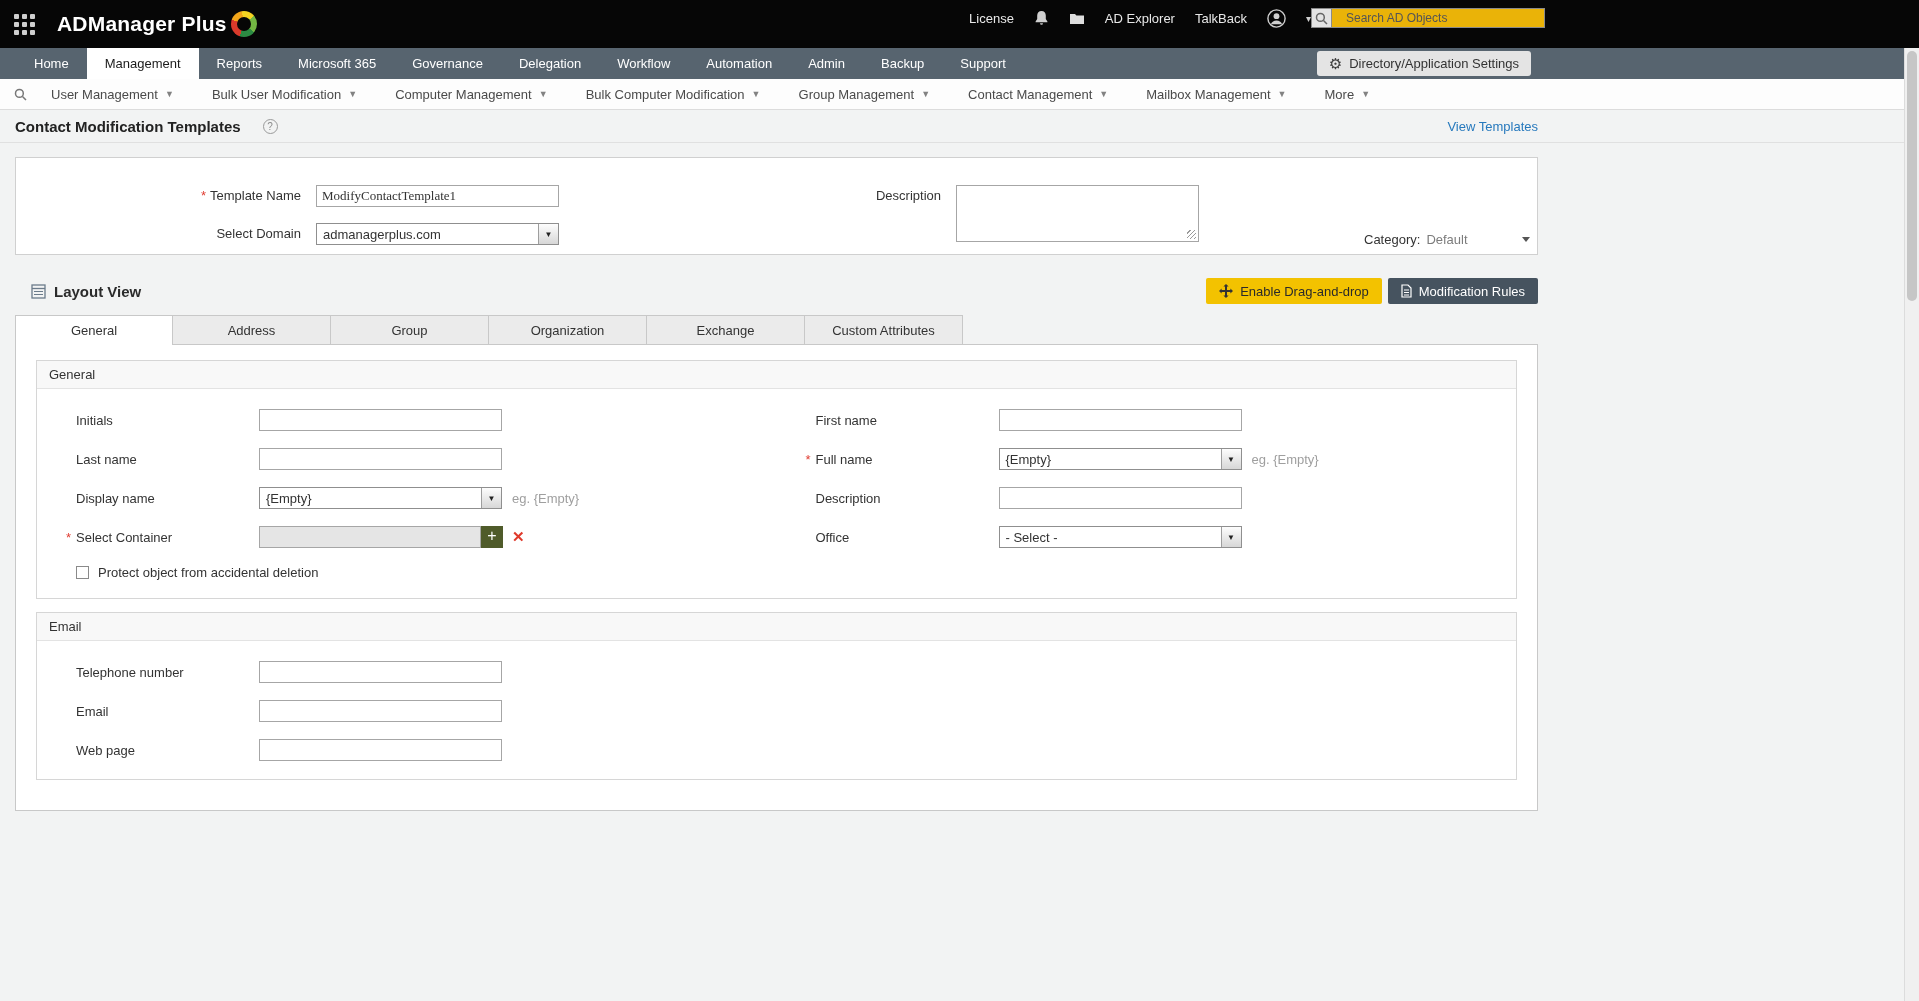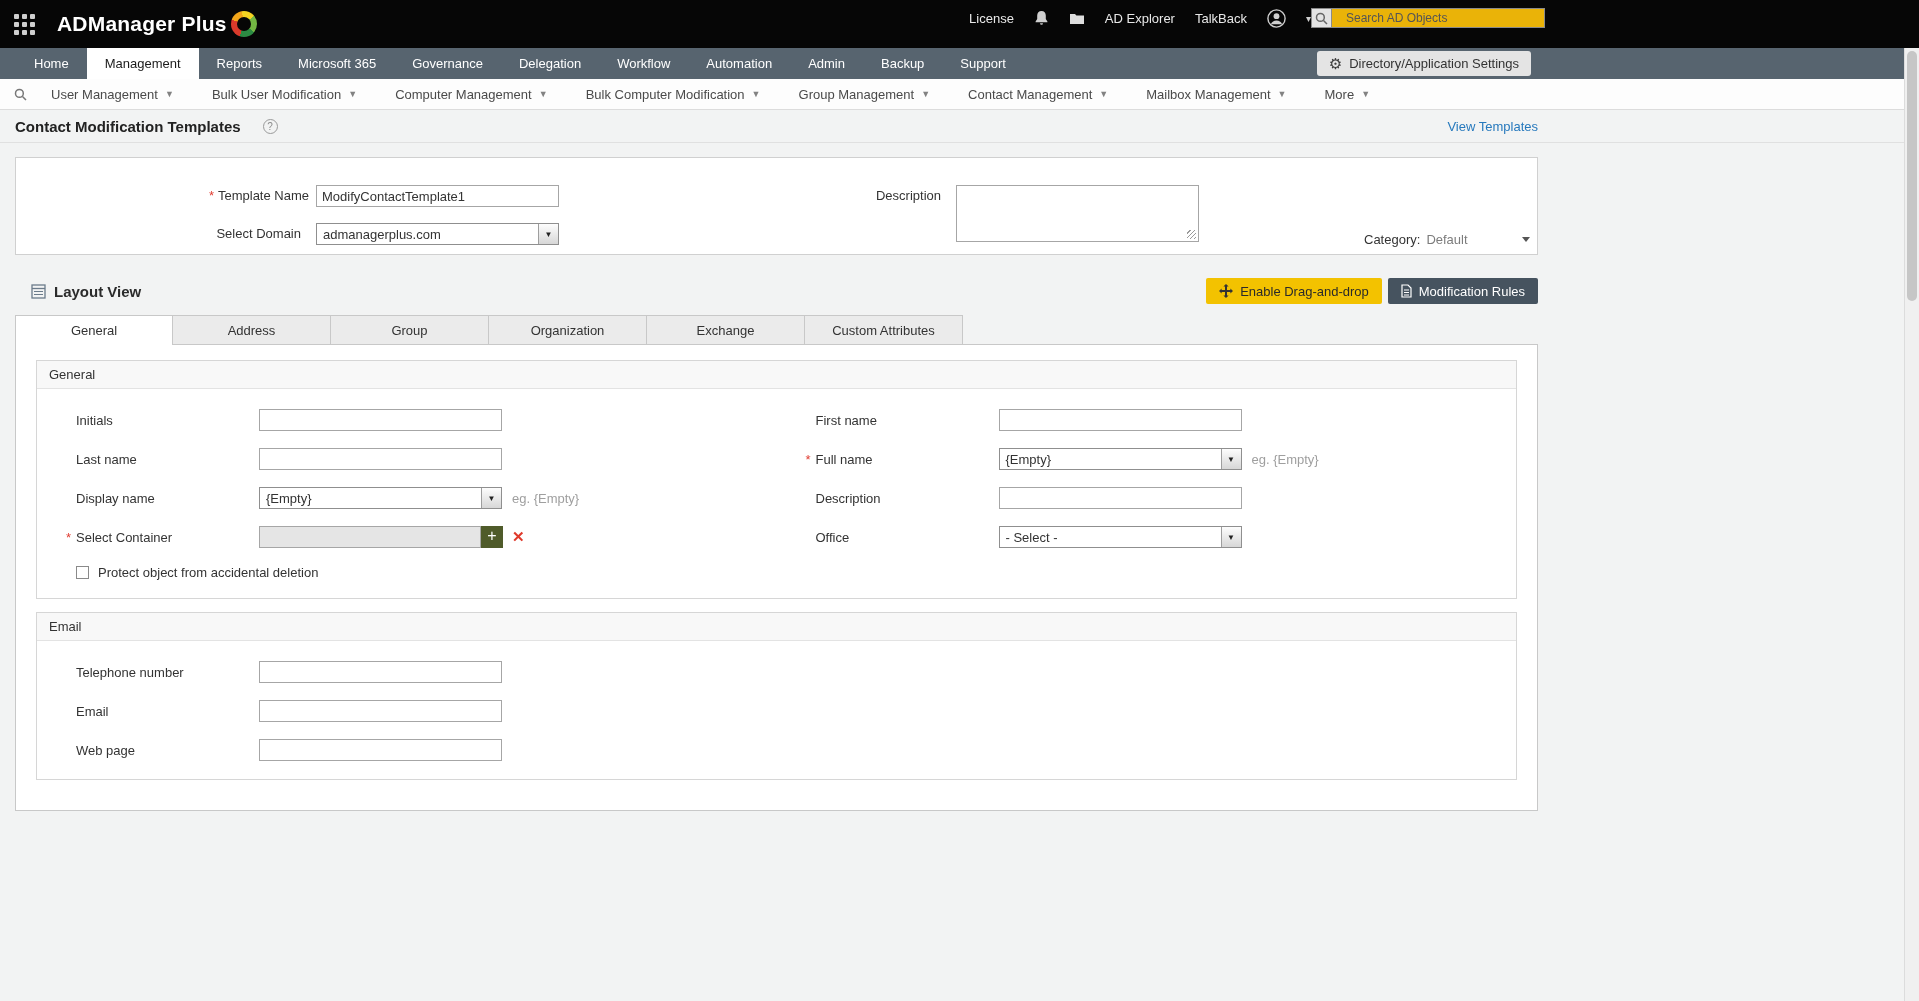--- a/index.html
+++ b/index.html
@@ -43,21 +43,21 @@
   .page-header { height:33px; border-bottom:1px solid #e0e0e0; background:#f2f3f3; position:relative; display:flex; align-items:center; padding-left:15px; }
   .page-title { font-size:15px; font-weight:bold; color:#222; }
   .help-circle { width:15px; height:15px; border:1px solid #9a9a9a; border-radius:50%; color:#8a8a8a; font-size:10px;
     display:flex; align-items:center; justify-content:center; margin-left:22px; cursor:pointer; }
   .view-templates { position:absolute; right:381px; color:#2779bd; cursor:pointer; }
   
   .content { width:1523px; margin-left:15px; }
   .tcard { position:relative; height:98px; background:#fff; border:1px solid #d0d0d0; margin-top:14px; }
   .tlabel { position:absolute; text-align:right; line-height:22px; color:#333; }
   .star { color:#e03c31; margin-right:4px; }
-  .txt { height:22px; border:1px solid #a6a6a6; padding:0 5px; font-family:Liberation Sans, sans-serif; font-size:13px; color:#333; background:#fff; outline:none; }
+  .txt { height:22px; border:1px solid #a6a6a6; padding:0 5px; font-family:Liberation Serif, serif; font-size:13px; color:#333; background:#fff; outline:none; }
   .sel { height:22px; border:1px solid #8f8f8f; background:#fff; display:flex; align-items:center; cursor:pointer; }
   .sel .val { flex:1; padding:0 6px; white-space:nowrap; overflow:hidden; }
   .sel .arrow { width:20px; height:100%; border-left:1px solid #9e9e9e; background:linear-gradient(#fdfdfd,#d7d7d7);
     display:flex; align-items:center; justify-content:center; font-size:8px; color:#222; }
   .ta-wrap { position:absolute; left:940px; top:27px; }
   .ta { width:243px; height:57px; border:1px solid #a6a6a6; resize:none; font-family:inherit; font-size:13px; outline:none; }
   .grip { position:absolute; right:3px; bottom:6px; width:9px; height:9px; cursor:nwse-resize;
     background:repeating-linear-gradient(135deg, transparent 0 2px, #9a9a9a 2px 3px); }
   .category { position:absolute; left:1348px; top:74px; width:166px; display:flex; align-items:center; }
   .cat-label { color:#333; }
@@ -214,21 +214,21 @@
 
 <div class="page-header">
   <span class="page-title">Contact Modification Templates</span>
   <span class="help-circle">?</span>
   <span class="view-templates">View Templates</span>
 </div>
 
 <div class="content">
 
   <div class="tcard">
-    <div class="tlabel" style="left:8px; top:27px; width:285px;">
+    <div class="tlabel" style="left:0; top:27px; width:285px;">
       <span class="star">*</span><span>Template Name</span>
     </div>
     <input class="txt" style="position: absolute; left: 300px; top: 27px; width: 243px;" value="ModifyContactTemplate1">
     <div class="tlabel" style="left:0; top:65px; width:285px;">
       <span>Select Domain</span>
     </div>
     <div class="sel" style="position:absolute; left:300px; top:65px; width:243px;">
       <span class="val">admanagerplus.com</span>
       <span class="arrow">▼</span>
     </div>

